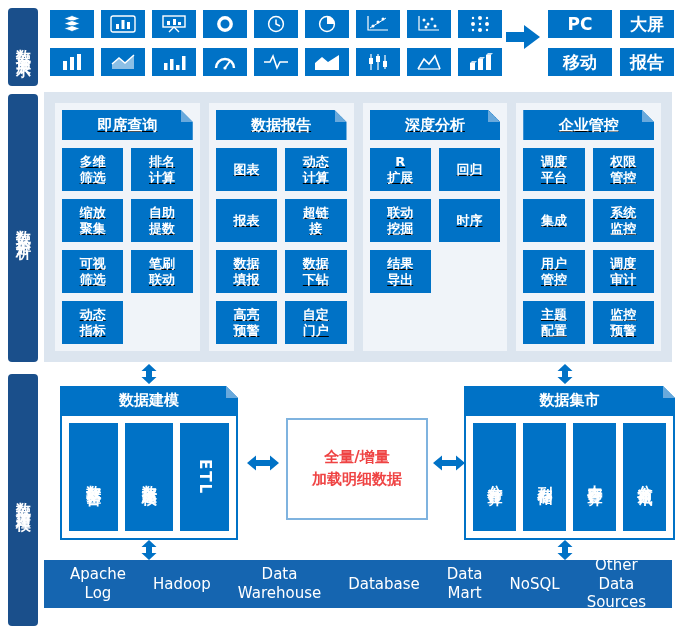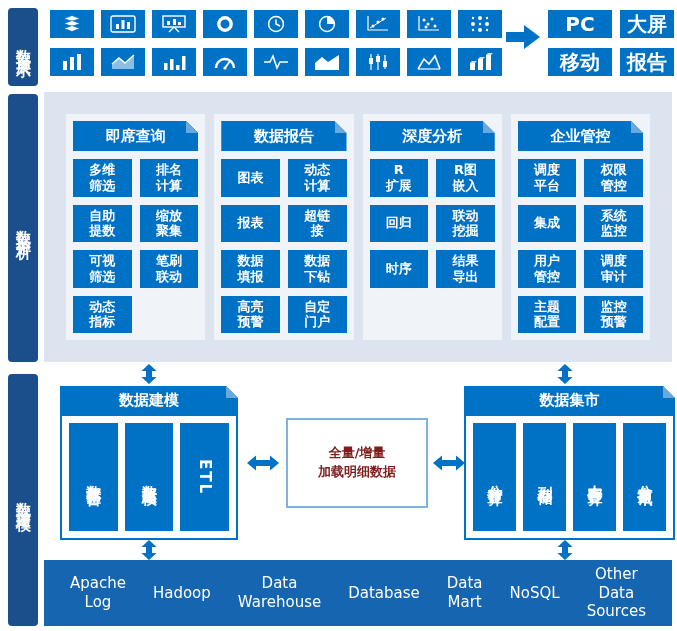--- a/index.html
+++ b/index.html
@@ -27,29 +27,29 @@
   .tile{background:#0072C6;display:flex;align-items:center;justify-content:center;}
   .tile svg{display:block;}
 
   #big-arrow{position:absolute;left:506px;top:22px;}
 
   #targets{
     position:absolute;left:548px;top:10px;
     display:grid;grid-template-columns:64px 54px;grid-template-rows:28px 28px;gap:10px 8px;
   }
   .target-box{
-    background:#0072C6;color:#fff;font-weight:bold;font-size:20px;
+    background:#0072C6;color:#fff;font-weight:bold;font-size:17px;
     display:flex;align-items:center;justify-content:center;
   }
 
   
   #analysis-panel{
     position:absolute;left:44px;top:92px;width:628px;height:270px;
-    background:#DCE5EF;box-sizing:border-box;padding:22px;
-    display:grid;grid-template-columns:repeat(4,1fr);gap:9px;
+    background:#DCE5EF;box-sizing:border-box;padding:11px;
+    display:grid;grid-template-columns:repeat(4,1fr);gap:9px;text-decoration:underline;
   }
   .col{
     background:#F0F4F9;box-sizing:border-box;padding:7px;
     display:flex;flex-direction:column;gap:8px;
   }
   .folder{
     position:relative;background:#0072C6;color:#fff;font-weight:bold;
     display:flex;align-items:center;justify-content:center;
     clip-path:polygon(0 0, calc(100% - 12px) 0, 100% 12px, 100% 100%, 0 100%);
   }
@@ -75,36 +75,36 @@
     padding:7px;display:flex;gap:7px;height:126px;
   }
   .vtile{
     flex:1;background:#0072C6;color:#fff;font-weight:bold;font-size:15px;
     display:flex;align-items:center;justify-content:center;
     writing-mode:vertical-rl;letter-spacing:2px;
   }
   #model-left{left:60px;top:386px;width:178px;}
   #model-right{left:464px;top:386px;width:211px;}
   #model-center{
-    position:absolute;left:286px;top:418px;width:142px;height:90px;
+    position:absolute;left:286px;top:418px;width:142px;height:102px;
     background:#fff;border:2px solid #7FB3DF;box-sizing:border-box;
     display:flex;align-items:center;justify-content:center;text-align:center;
-    color:#7f1d1d;font-weight:bold;font-size:13px;line-height:1.45;white-space:pre-line;
+    color:#ef4444;font-weight:bold;font-size:15px;line-height:1.45;white-space:pre-line;
   }
   .arrow{position:absolute;}
   #v-arrow-tl{left:141px;top:364px;}
   #v-arrow-tr{left:557px;top:364px;}
   #v-arrow-bl{left:141px;top:540px;}
   #v-arrow-br{left:557px;top:540px;}
   #h-arrow-1{left:247px;top:455px;}
   #h-arrow-2{left:433px;top:455px;}
 
   
   #sources-bar{
-    position:absolute;left:44px;top:560px;width:628px;height:66px;
+    position:absolute;left:44px;top:560px;width:628px;height:48px;
     background:#1565B0;color:#fff;box-sizing:border-box;
     display:flex;align-items:center;justify-content:space-between;
     padding:0 26px;font-size:15px;
   }
   .source-item{white-space:pre-line;text-align:center;line-height:1.25;}
 </style>
 </head>
 <body>
 
 <div id="canvas">
@@ -268,24 +268,24 @@
 
   <div id="analysis-panel">
 
     <div class="col">
       <div class="folder col-header">即席查询</div>
       <div class="items">
         <div class="feature">多维
 筛选</div>
         <div class="feature">排名
 计算</div>
+        <div class="feature">缩放
+聚集</div>
         <div class="feature">自助
 提数</div>
-        <div class="feature">缩放
-聚集</div>
         <div class="feature">可视
 筛选</div>
         <div class="feature">笔刷
 联动</div>
         <div class="feature">动态
 指标</div>
       </div>
     </div>
 
     <div class="col">
@@ -306,22 +306,20 @@
         <div class="feature">自定
 门户</div>
       </div>
     </div>
 
     <div class="col">
       <div class="folder col-header">深度分析</div>
       <div class="items">
         <div class="feature">R
 扩展</div>
-        <div class="feature">R图
-嵌入</div>
         <div class="feature">回归</div>
         <div class="feature">联动
 挖掘</div>
         <div class="feature">时序</div>
         <div class="feature">结果
 导出</div>
       </div>
     </div>
 
     <div class="col">

